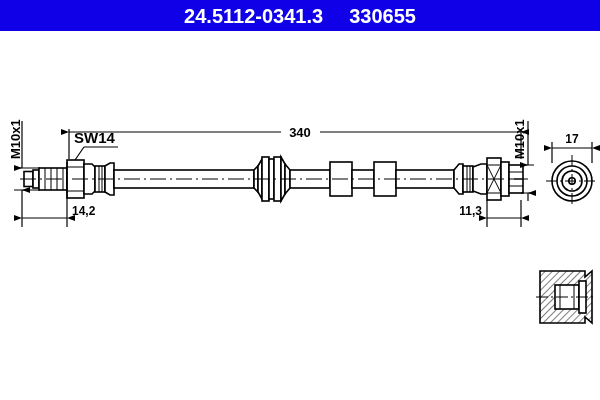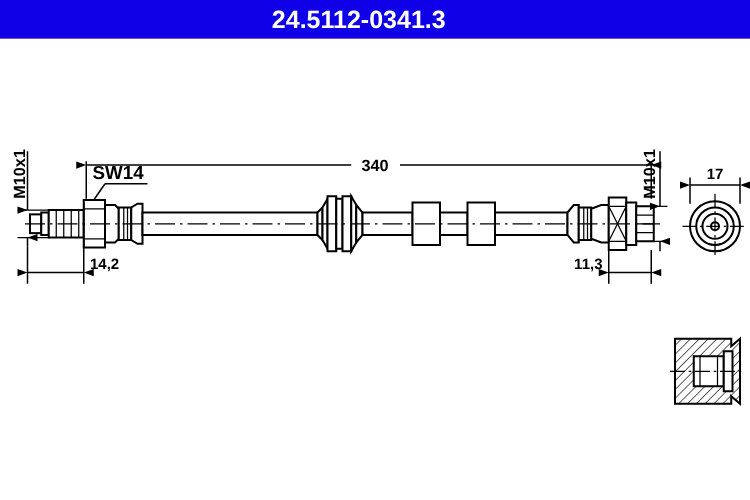--- a/index.html
+++ b/index.html
@@ -12,21 +12,21 @@
     width: 600px;
     height: 400px;
     font-family: "Liberation Sans", sans-serif;
     overflow: hidden;
     position: relative;
   }
   #page {
     position: relative;
     width: 600px;
     height: 400px;
-    background: #ef4444;
+    background: #7dd3fc;
   }
   
   #header-banner {
     position: absolute;
     left: 0;
     top: 0;
     width: 600px;
     height: 31px;
     background: #0f00e8;
     display: flex;
@@ -82,20 +82,21 @@
     fill: #000000;
   }
 </style>
 </head>
 <body>
 
 <div id="page">
 
   <div id="header-banner">
     <span class="htext" id="header-part-number">24.5112-0341.3</span>
+    <span class="htext" id="header-reference-number">330655</span>
   </div>
 
   <div id="drawing-area">
     <svg id="drawing-svg" viewBox="0 0 600 369" xmlns="http://www.w3.org/2000/svg">
 
       <defs>
         <marker id="arrL" markerWidth="9" markerHeight="7" refX="8.5" refY="3.5" orient="auto" markerUnits="userSpaceOnUse">
           <path d="M8.5,3.5 L0.5,0.6 L0.5,6.4 Z" fill="#000000"></path>
         </marker>
         <marker id="arrR" markerWidth="9" markerHeight="7" refX="0.5" refY="3.5" orient="auto" markerUnits="userSpaceOnUse">

